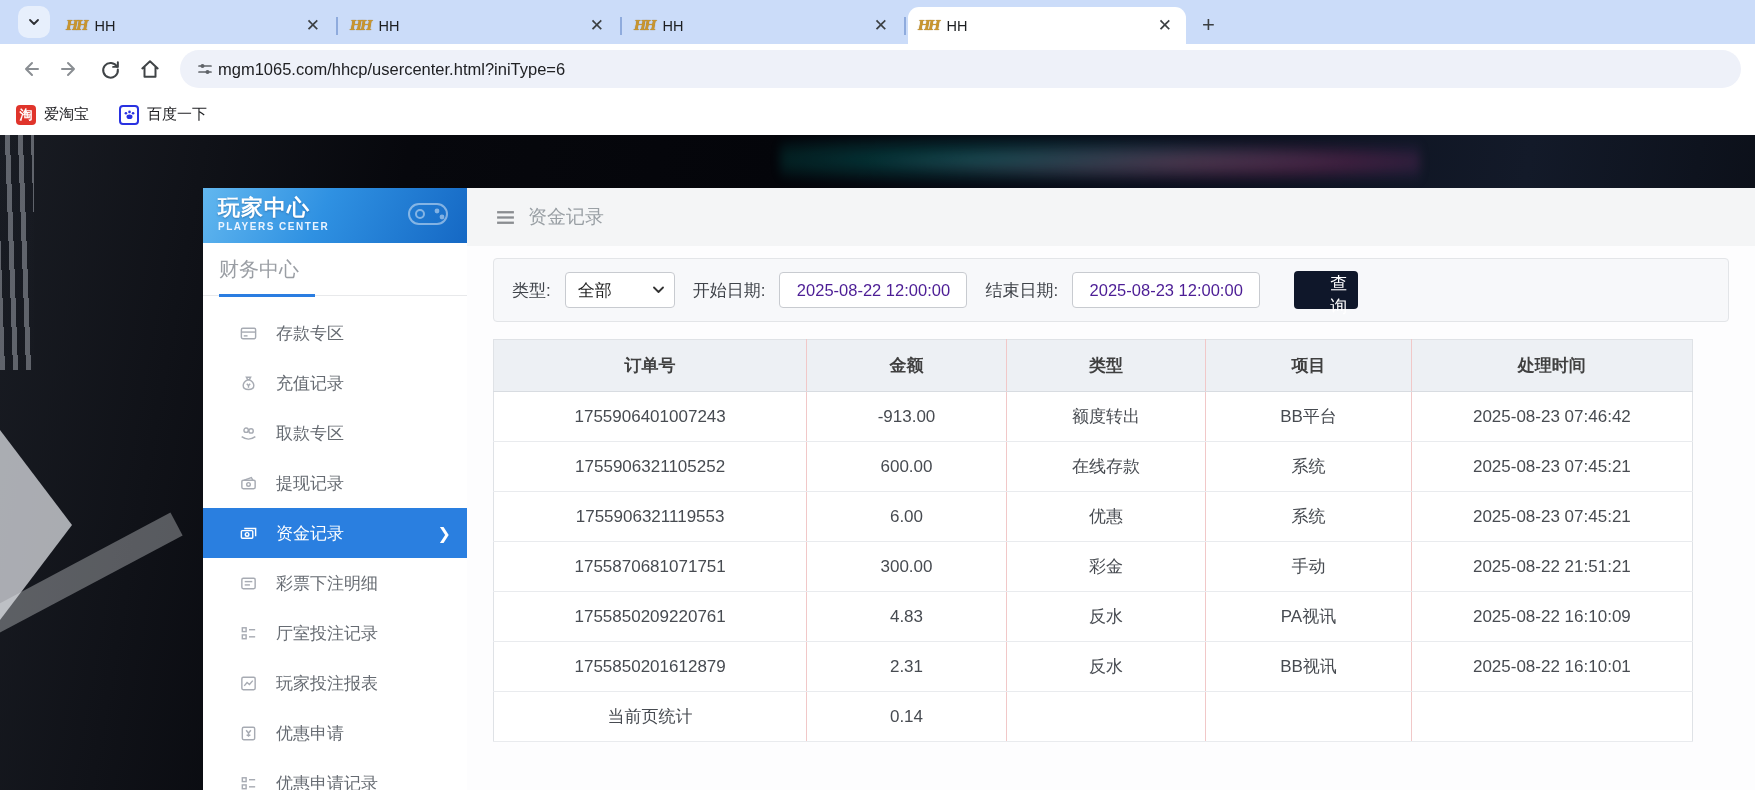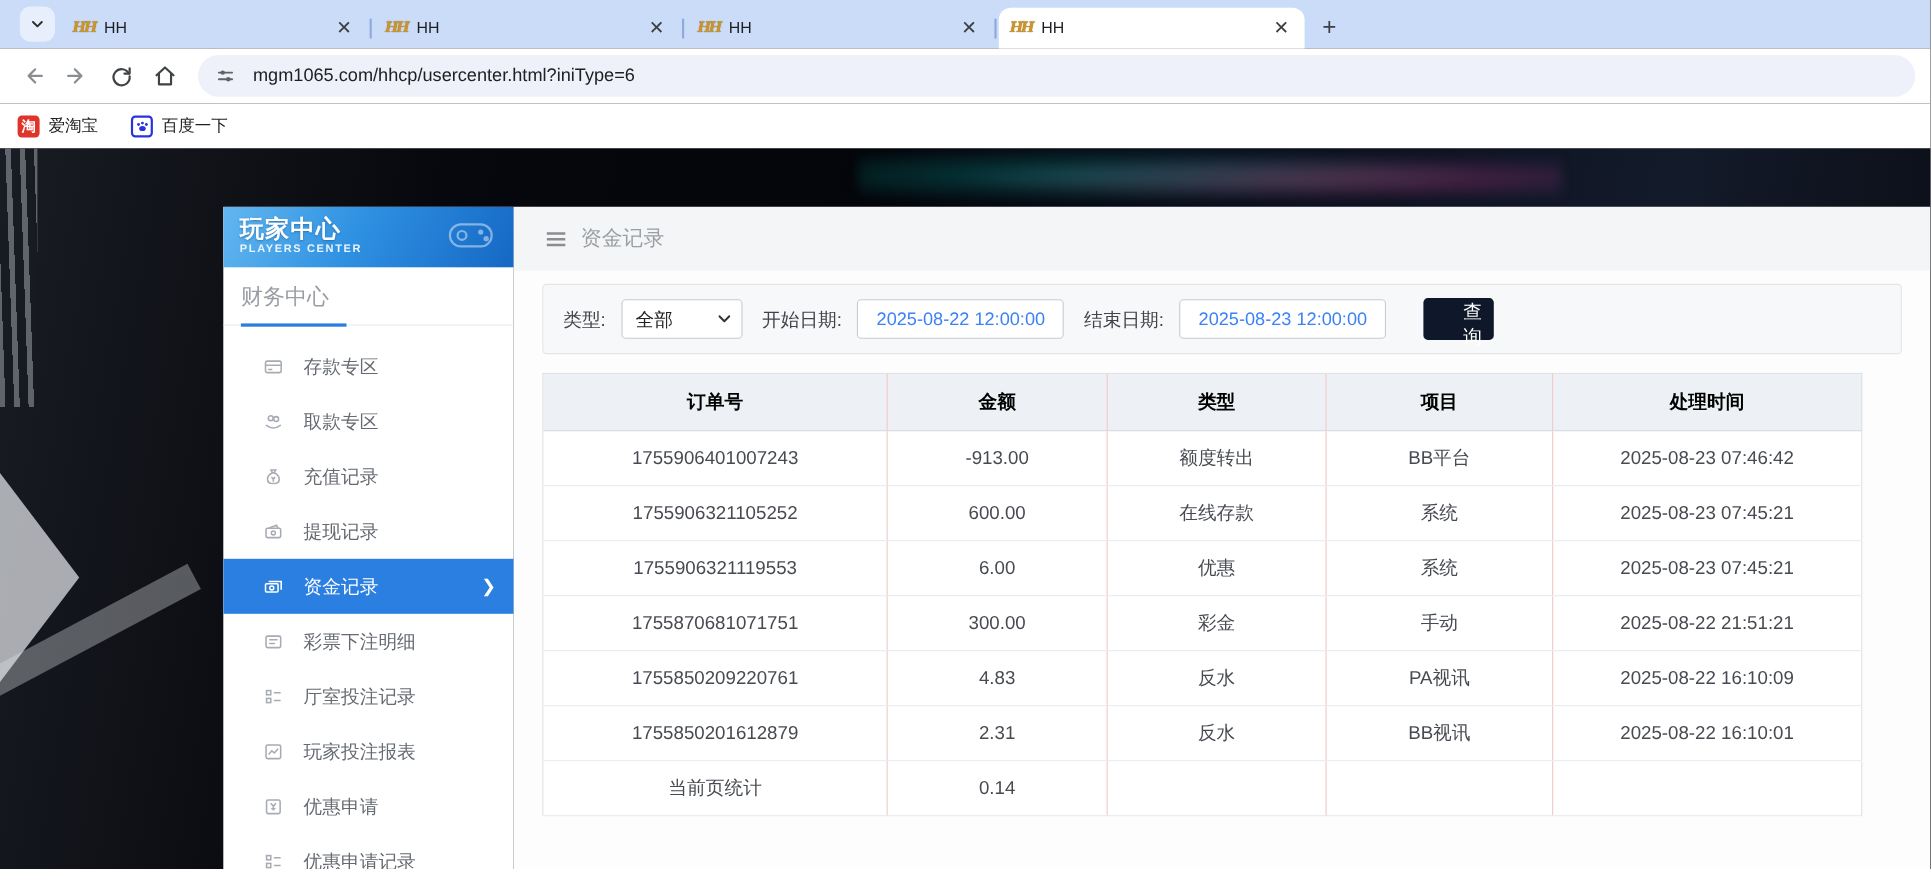--- a/index.html
+++ b/index.html
@@ -16,21 +16,21 @@
     color:#c9952e;text-shadow:0 0 1px #8a6516;flex:none;}
   .tab-title{flex:1;font-size:14.5px;color:#1d1f22;white-space:nowrap;overflow:hidden;}
   .tab-close{font-size:17px;color:#3c4043;line-height:1;padding:2px 4px;border-radius:50%;}
   .tab-sep{width:2px;height:18px;background:#8fabdd;margin:0 2px 9px 2px;flex:none;}
   .new-tab{font-size:22px;color:#3c4043;margin:0 0 8px 10px;line-height:1;padding:0 6px;}
 
   
   .toolbar{height:50px;background:#fff;display:flex;align-items:center;gap:8px;padding:0 14px;flex:none;}
   .nav-ico{width:32px;height:32px;display:flex;align-items:center;justify-content:center;flex:none;}
   .omnibox{flex:1;height:38px;background:#eef1f9;border-radius:19px;display:flex;align-items:center;
-    gap:16px;padding:0 16px;margin-left:6px;}
+    gap:4px;padding:0 16px;margin-left:6px;}
   .omnibox .url{font-size:16.5px;color:#202124;}
 
   
   .bookmarks{height:41px;background:#fff;display:flex;align-items:center;gap:30px;padding-left:16px;flex:none;}
   .bm{display:flex;align-items:center;gap:8px;font-size:15px;color:#202124;}
   .bm-ico-tb{width:20px;height:20px;border-radius:4px;background:#e0342b;color:#fff;font-size:13px;font-weight:bold;
     display:flex;align-items:center;justify-content:center;}
   .bm-ico-bd{width:20px;height:20px;border-radius:4px;background:#fff;border:2px solid #2932e1;box-sizing:border-box;
     display:flex;align-items:center;justify-content:center;}
 
@@ -71,27 +71,27 @@
   
   .main{flex:1;background:#fdfdfe;display:flex;flex-direction:column;overflow:hidden;}
   .main-header{height:58px;flex:none;background:#f4f5f6;display:flex;align-items:center;gap:12px;
     padding-left:28px;font-size:19px;color:#9aa0a5;}
   .main-body{padding:12px 26px 0 26px;}
   .filterbar{background:#f7f8fa;border:1px solid #e3e5e8;border-radius:4px;height:64px;display:flex;
     align-items:center;padding:0 18px;gap:8px;font-size:17px;color:#40444a;box-sizing:border-box;}
   .select{width:110px;height:36px;background:#fff;border:1px solid #c8cbd0;border-radius:4px;display:flex;
     align-items:center;justify-content:space-between;padding:0 10px 0 12px;margin:0 10px 0 6px;color:#222;box-sizing:border-box;}
   .dtinput{width:188px;height:36px;background:#fff;border:1px solid #c8cbd0;border-radius:4px;text-align:center;
-    font-size:16.5px;color:#3b82f6;margin:0 10px 0 6px;font-family:inherit;box-sizing:border-box;}
+    font-size:16.5px;color:#4c1d95;margin:0 10px 0 6px;font-family:inherit;box-sizing:border-box;}
   .btn-query{margin-left:16px;width:64px;height:38px;background:#0f172a;border:none;border-radius:4px;
     color:#fff;font-size:17px;font-family:inherit;padding-left:31px;}
 
   table.records{margin-top:17px;width:calc(100% - 36px);border-collapse:collapse;background:#fff;
     border:1px solid #dfe2e6;text-align:center;font-size:17px;color:#474b51;table-layout:fixed;}
-  .records th{height:49px;background:#edf0f4;color:#000000;font-weight:bold;border-bottom:1px solid #d8dce1;}
+  .records th{height:49px;background:#edf0f4;color:#404040;font-weight:bold;border-bottom:1px solid #d8dce1;}
   .records td{height:47px;border-bottom:1px solid #e9ebee;}
   .records th:not(:last-child),.records td:not(:last-child){border-right:1px solid #f1c8c8;}
   .records .c0{width:26.2%;}.records .c1{width:16.6%;}.records .c2{width:16.6%;}
   .records .c3{width:17.1%;margin-top:16px;}.records .c4{width:23.5%;}
 </style>
 </head>
 <body>
 
 <div class="browser">
 
@@ -205,34 +205,34 @@
             <svg width="19" height="19" viewBox="0 0 20 20" fill="none" stroke="currentColor" stroke-width="1.5">
                 <rect x="2.5" y="4.5" width="15" height="11" rx="1.5"></rect>
                 <line x1="2.5" y1="8.5" x2="17.5" y2="8.5"></line>
                 <line x1="5" y1="12.5" x2="9" y2="12.5"></line>
               </svg>
             <span>存款专区</span>
           </div>
 
           <div class="menu-item">
             <svg width="19" height="19" viewBox="0 0 20 20" fill="none" stroke="currentColor" stroke-width="1.5">
+                <path d="M7.8 3.5h4.4l-1.4 2.6h-1.6z"></path>
+                <path d="M9 6.1C6 7.7 4.4 9.8 4.4 12.2c0 2.6 2.1 4.2 5.6 4.2s5.6-1.6 5.6-4.2c0-2.4-1.6-4.5-4.6-6.1z"></path>
+                <path d="M8.2 10.3l1.8 1.9 1.8-1.9M10 12.2v2.4"></path>
+              </svg>
+            <span>充值记录</span>
+          </div>
+
+          <div class="menu-item">
+            <svg width="19" height="19" viewBox="0 0 20 20" fill="none" stroke="currentColor" stroke-width="1.5">
                 <circle cx="7.5" cy="6.5" r="2.3"></circle>
                 <circle cx="12.7" cy="7.3" r="2.3"></circle>
                 <path d="M2.8 13.2c3.2 2.2 5.2 2.7 7.2 2.7s4-.5 7.2-2.7"></path>
               </svg>
             <span>取款专区</span>
-          </div>
-
-          <div class="menu-item">
-            <svg width="19" height="19" viewBox="0 0 20 20" fill="none" stroke="currentColor" stroke-width="1.5">
-                <path d="M7.8 3.5h4.4l-1.4 2.6h-1.6z"></path>
-                <path d="M9 6.1C6 7.7 4.4 9.8 4.4 12.2c0 2.6 2.1 4.2 5.6 4.2s5.6-1.6 5.6-4.2c0-2.4-1.6-4.5-4.6-6.1z"></path>
-                <path d="M8.2 10.3l1.8 1.9 1.8-1.9M10 12.2v2.4"></path>
-              </svg>
-            <span>充值记录</span>
           </div>
 
           <div class="menu-item">
             <svg width="19" height="19" viewBox="0 0 20 20" fill="none" stroke="currentColor" stroke-width="1.5">
                 <rect x="3" y="6.5" width="14" height="9" rx="1.5"></rect>
                 <path d="M5.5 6.5l7.5-2.8 1.5 2.8"></path>
                 <circle cx="10" cy="11" r="1.9"></circle>
               </svg>
             <span>提现记录</span>
           </div>

